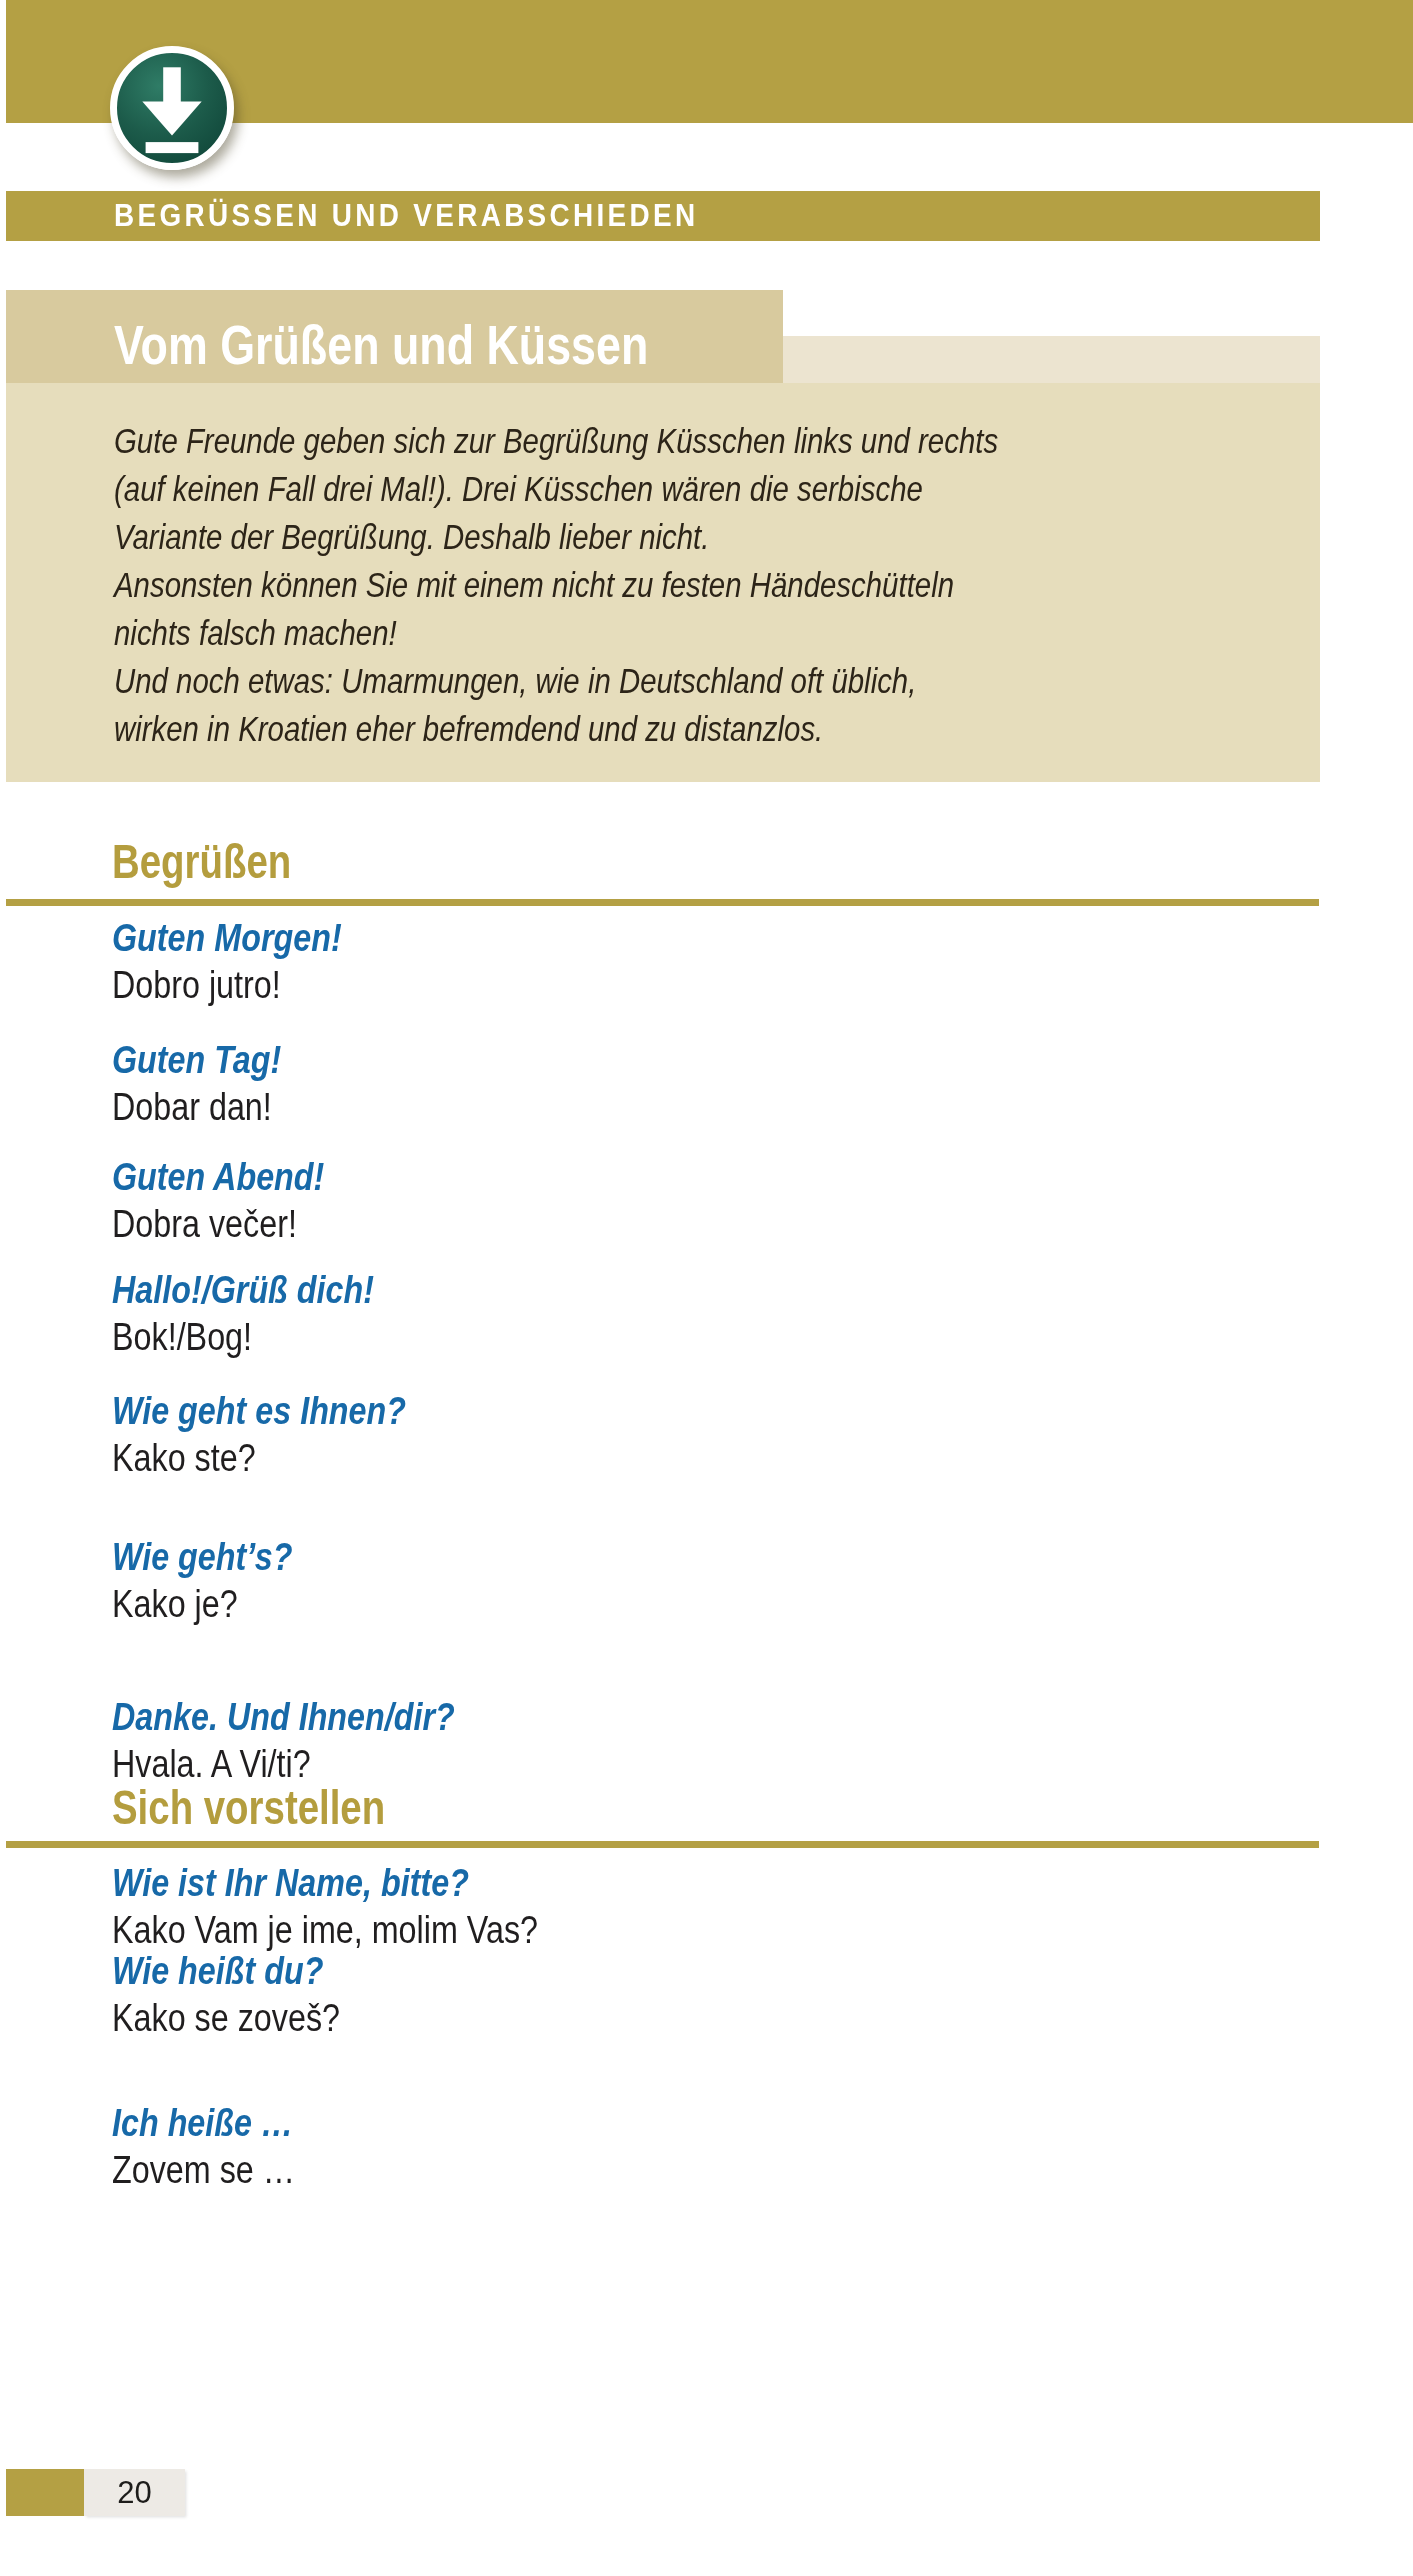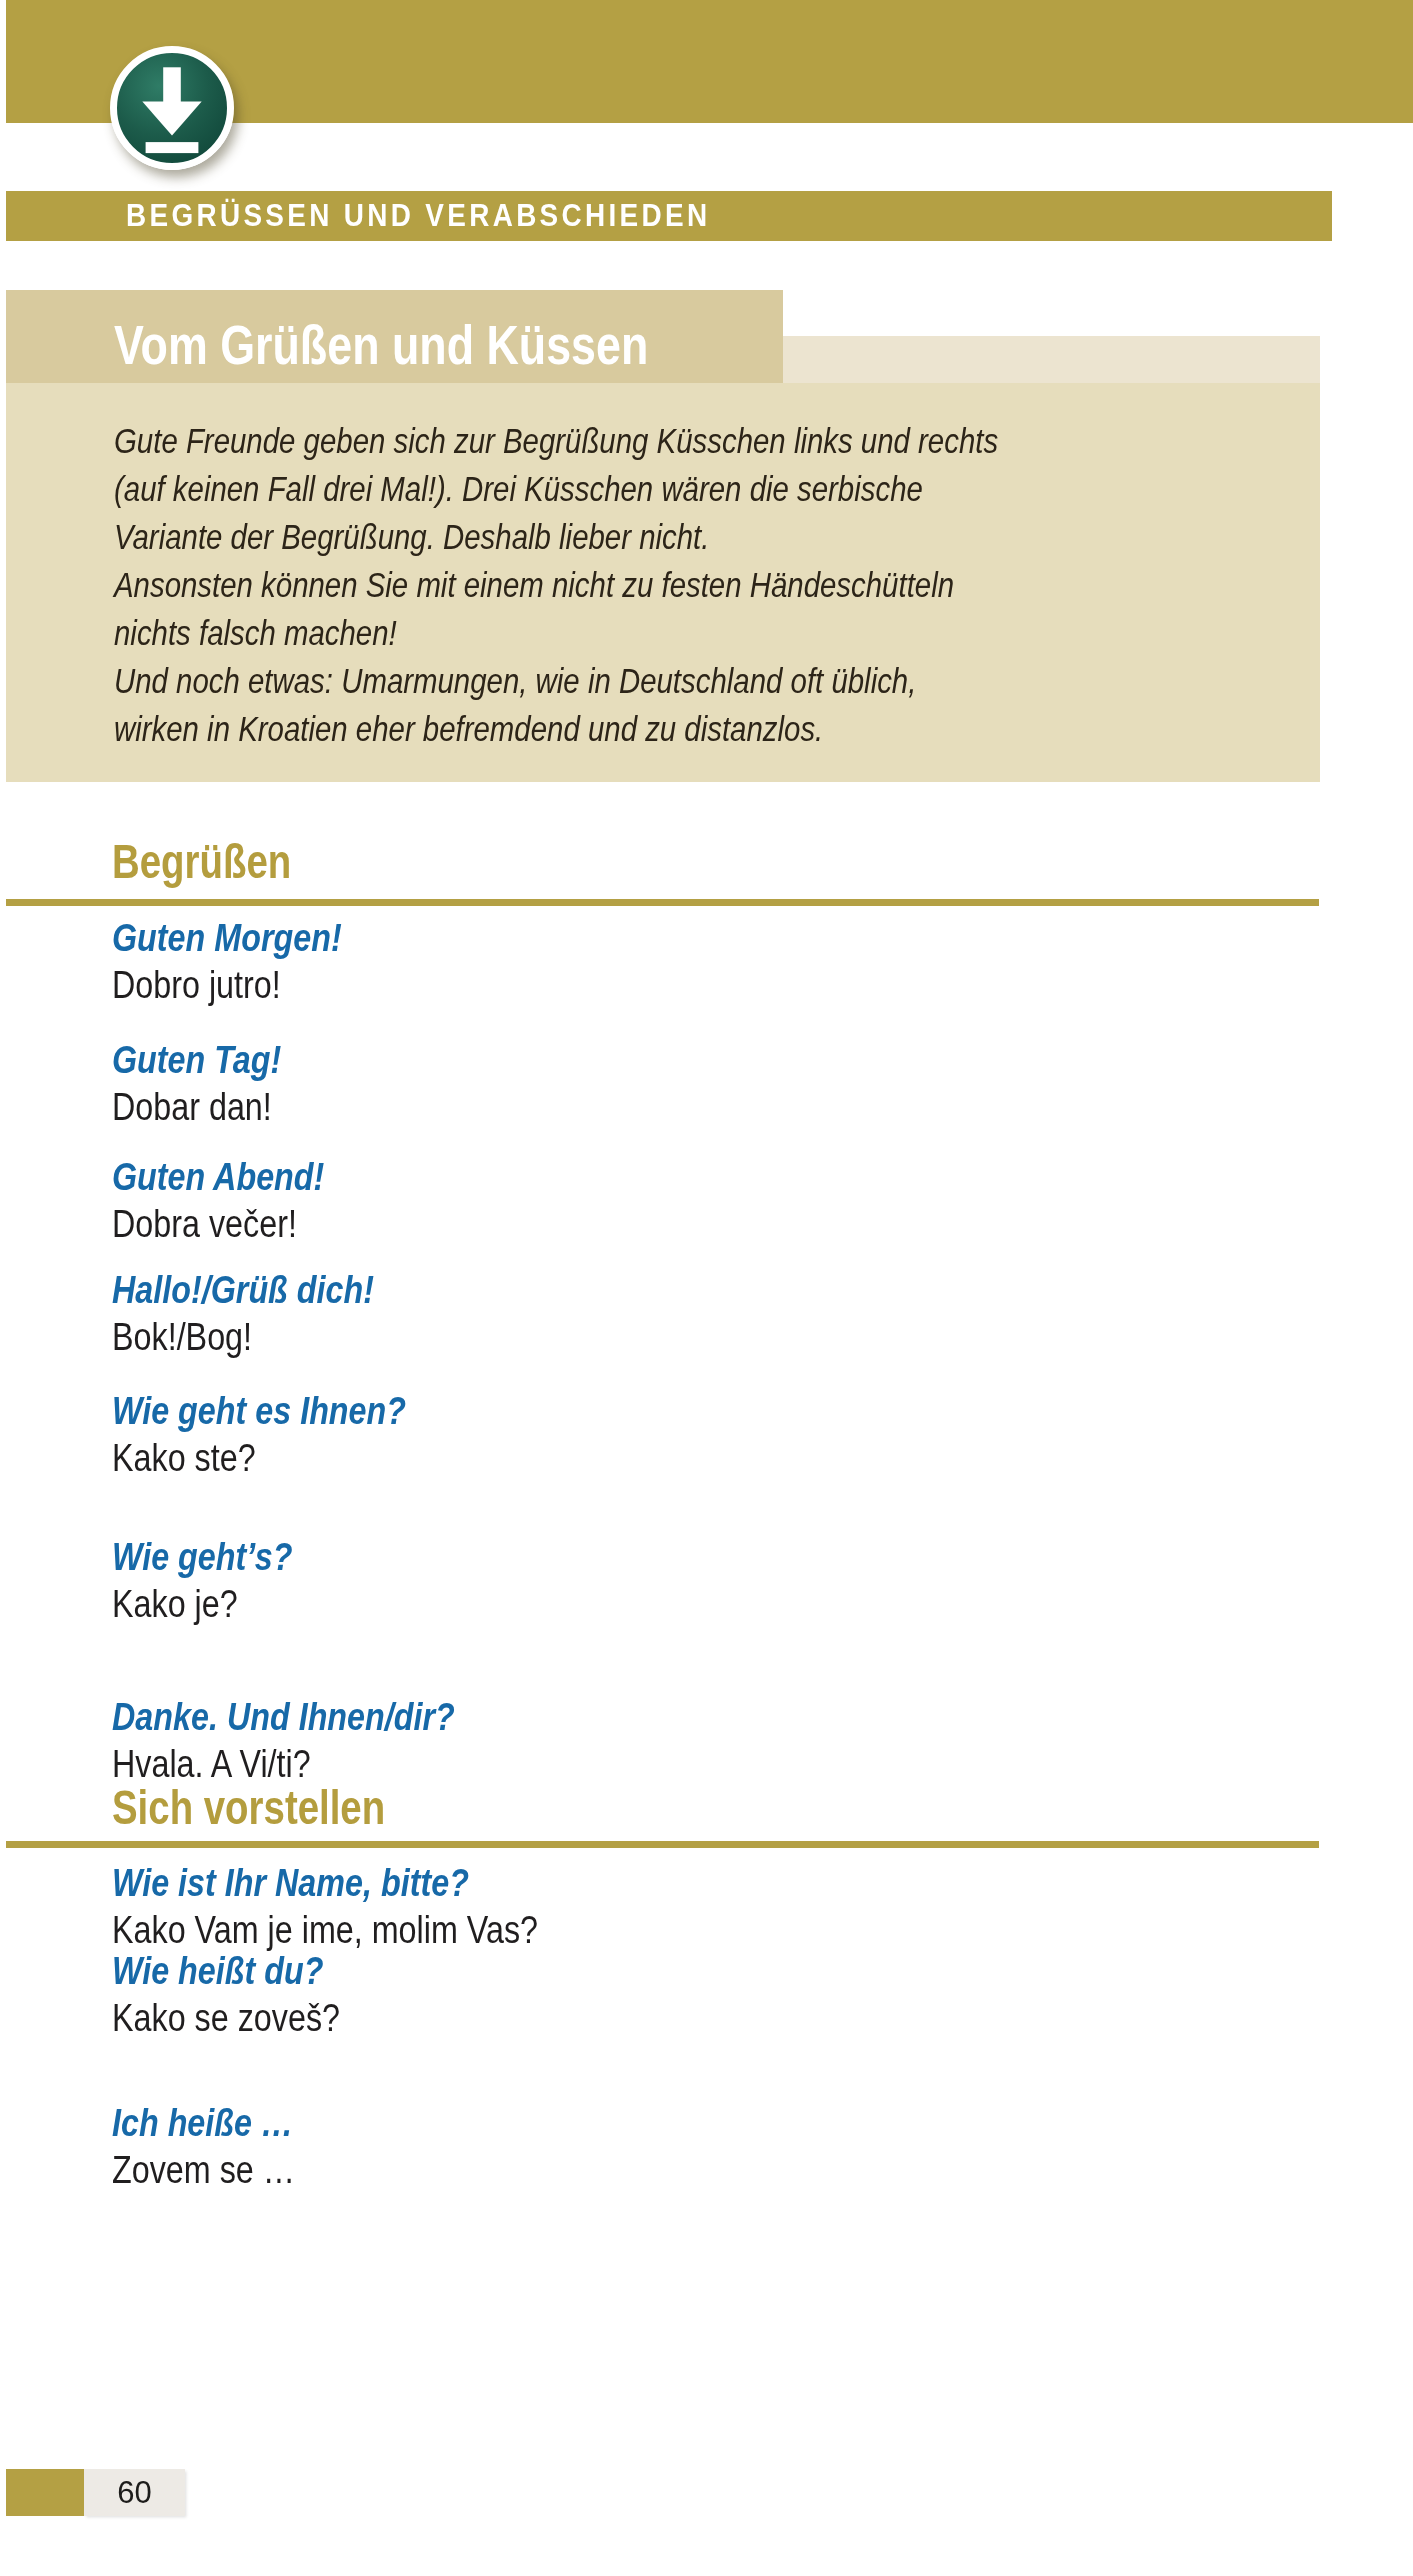--- a/index.html
+++ b/index.html
@@ -20,21 +20,21 @@
     border-radius:50%;
     border:7.3px solid #ffffff;
     background:radial-gradient(circle at 38% 30%, var(--badge-green-1) 0%, #1c5b4a 48%, var(--badge-green-2) 100%);
     box-shadow:4.4px 7.3px 11.7px rgba(70,65,35,.45);
   }
   .badge svg{position:absolute;left:0;top:0;width:100%;height:100%;}
   
   .kicker-bar{
     position:absolute;left:5.9px;top:191px;width:1314px;height:50px;
     background:var(--gold);
-    display:flex;align-items:center;padding-left:12px;
+    display:flex;align-items:center;
   }
   .kicker-bar span{
     margin-left:108px;color:#ffffff;font-weight:bold;font-size:31px;
     letter-spacing:3.7px;white-space:nowrap;
     transform:scaleX(.9);transform-origin:0 50%;
   }
   
   .title-box{position:absolute;left:5.9px;top:290px;width:777px;height:93px;background:var(--title-box);}
   .title-strip{position:absolute;left:783px;top:336px;width:537px;height:47px;background:var(--strip);}
   .body-box{position:absolute;left:5.9px;top:383px;width:1314px;height:399px;background:var(--body-box);}
@@ -153,15 +153,15 @@
   <div class="de">Wie heißt du?</div>
   <div class="hr">Kako se zoveš?</div>
 </div>
 <div class="pair" style="top:2100px">
   <div class="de">Ich heiße …</div>
   <div class="hr">Zovem se …</div>
 </div>
 
 <div class="page-tab-gold"></div>
 <div class="page-tab">
-  <span>60</span>
+  <span>20</span>
 </div>
 
 
 </body></html>

